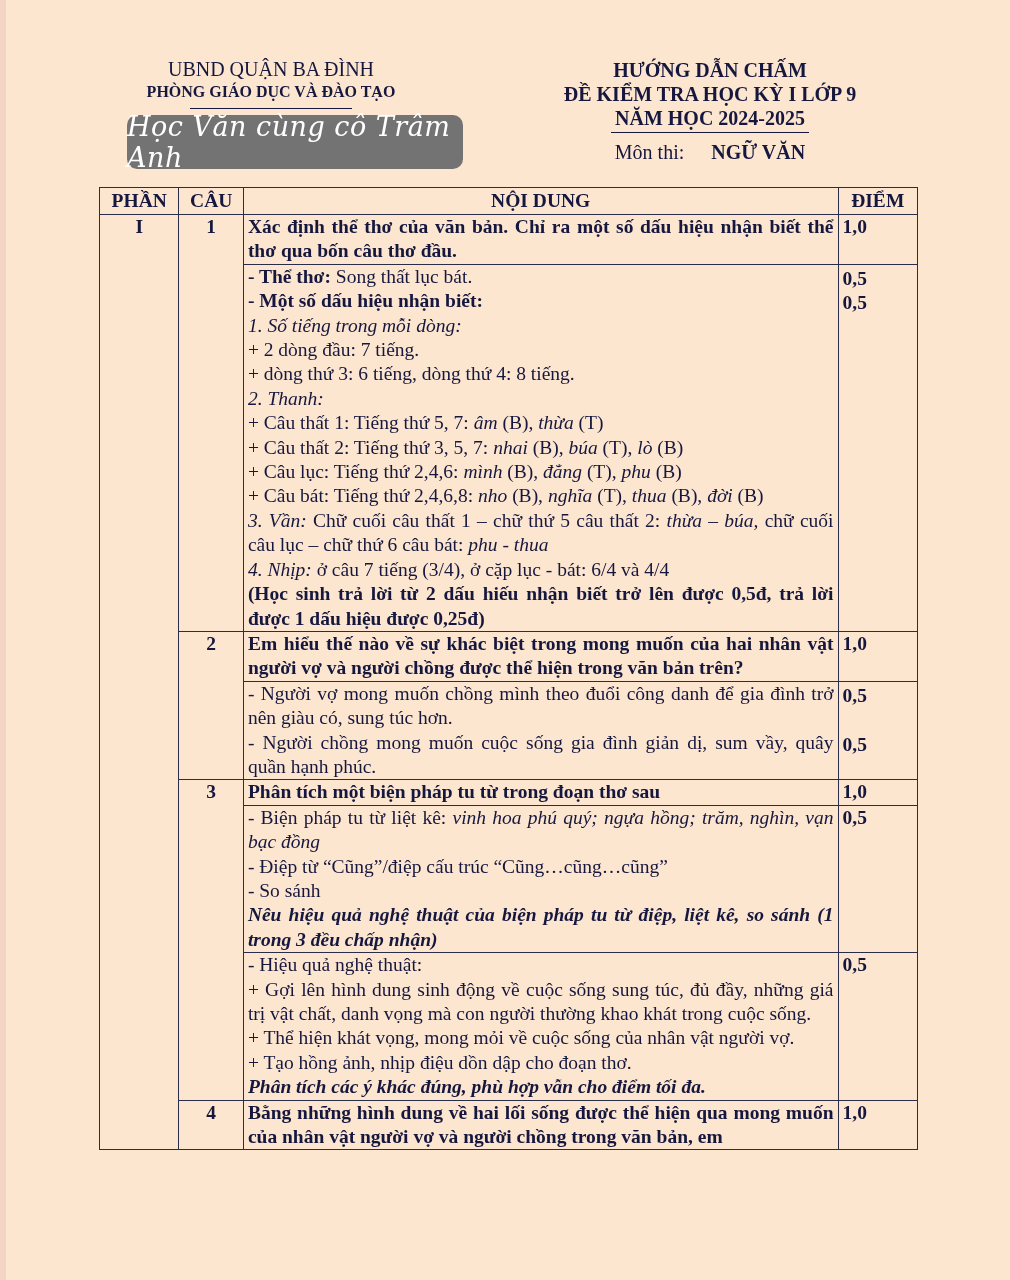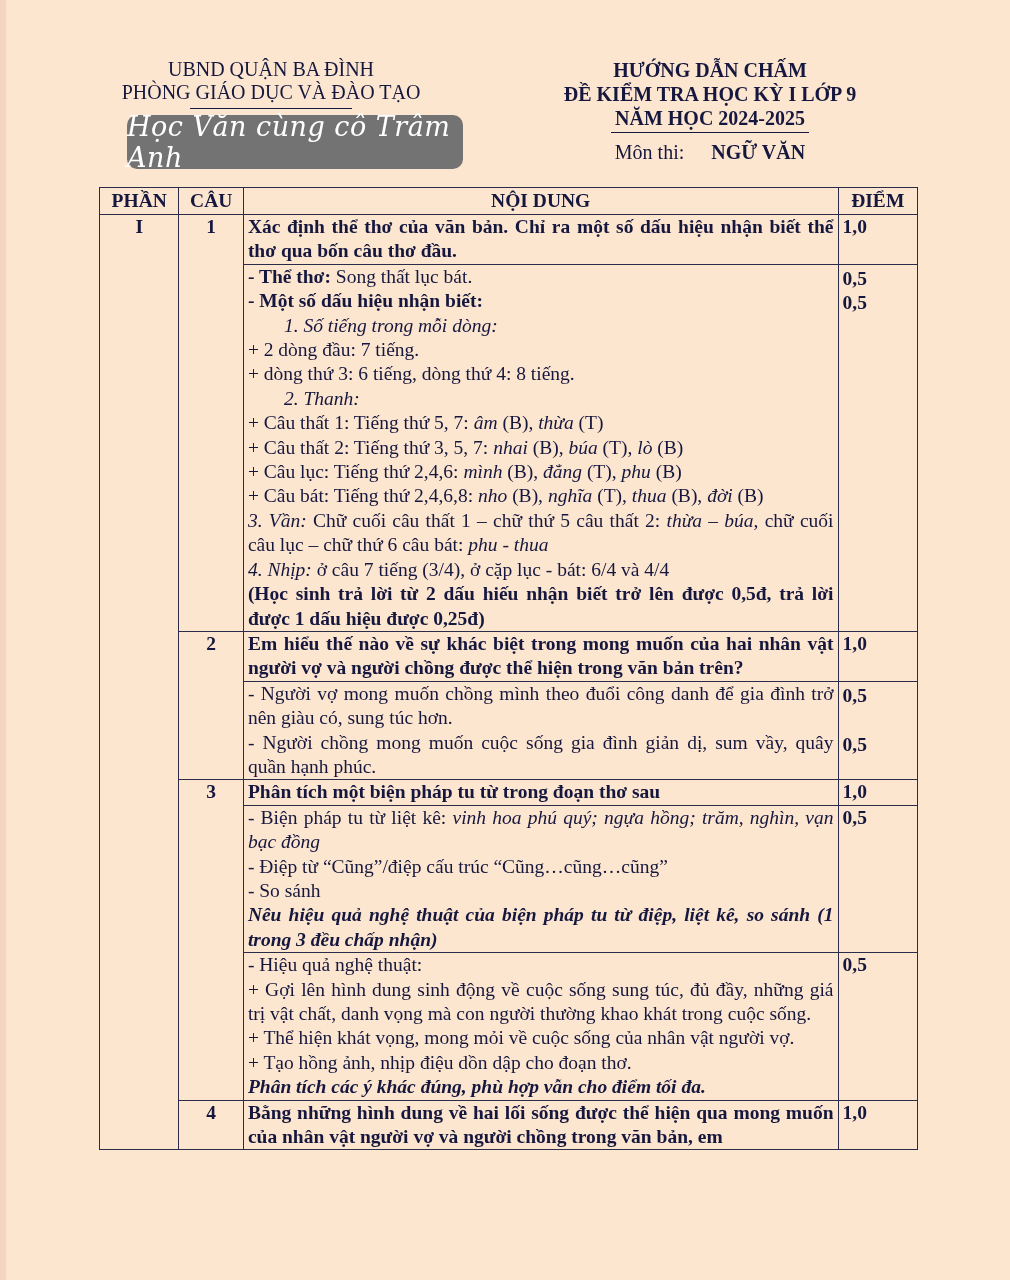--- a/index.html
+++ b/index.html
@@ -15,21 +15,21 @@
   }
   .left-edge {
     position: absolute; left: 0; top: 0; bottom: 0; width: 6px;
     background: #f4d5c3;
   }
   .header-left {
     position: absolute; left: 96px; top: 58px; width: 350px;
     text-align: center;
   }
   .hl-line1 { font-size: 20px; line-height: 22px; }
-  .hl-line2 { font-size: 20px; line-height: 24px; font-weight: normal; }
+  .hl-line2 { font-size: 16px; line-height: 24px; font-weight: bold; }
   .hl-rule {
     width: 162px; height: 0; border-top: 1.5px solid #15173e;
     margin: 4px auto 0 auto;
   }
   .banner {
     position: absolute; left: 127px; top: 115px; width: 336px; height: 54px;
     background: #737373; border-radius: 10px;
     color: #ffffff;
     display: flex; align-items: center; justify-content: center;
     font-family: "DejaVu Serif", serif; font-style: italic;
@@ -61,21 +61,21 @@
   }
   table.grid th {
     font-weight: bold; text-align: center; height: 26px; vertical-align: middle;
   }
   .c-phan { width: 70px; text-align: center; font-weight: bold; }
   .c-cau { width: 55px; text-align: center; font-weight: bold; }
   .c-nd { width: 582px; text-align: justify; padding: 2px 6px 0 6px; }
   .c-diem { width: 70px; font-weight: bold; }
   .c-diem div { line-height: 24.4px; }
   .q { font-weight: bold; }
-  .it { font-style: italic; margin-left: 36px; }
+  .it { font-style: italic; }
   .bi { font-weight: bold; font-style: italic; }
   .b { font-weight: bold; }
   .line { display: block; }
   .diem-gap { height: 24.4px; }
 </style>
 </head>
 <body>
 
 <div class="left-edge"></div>
 

